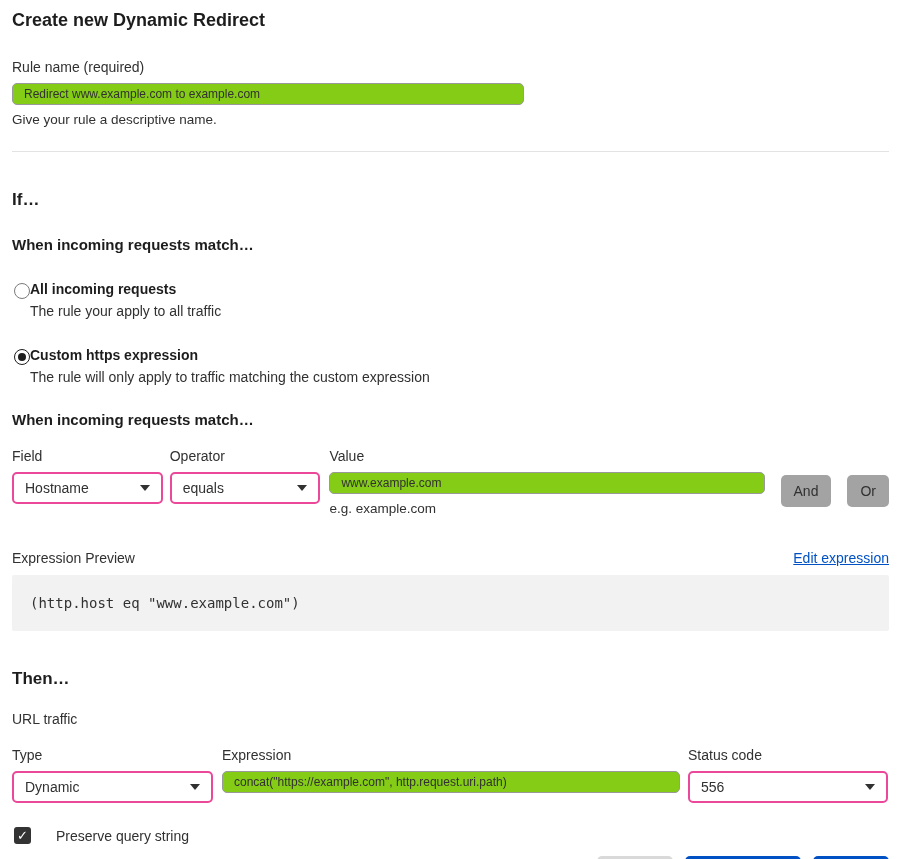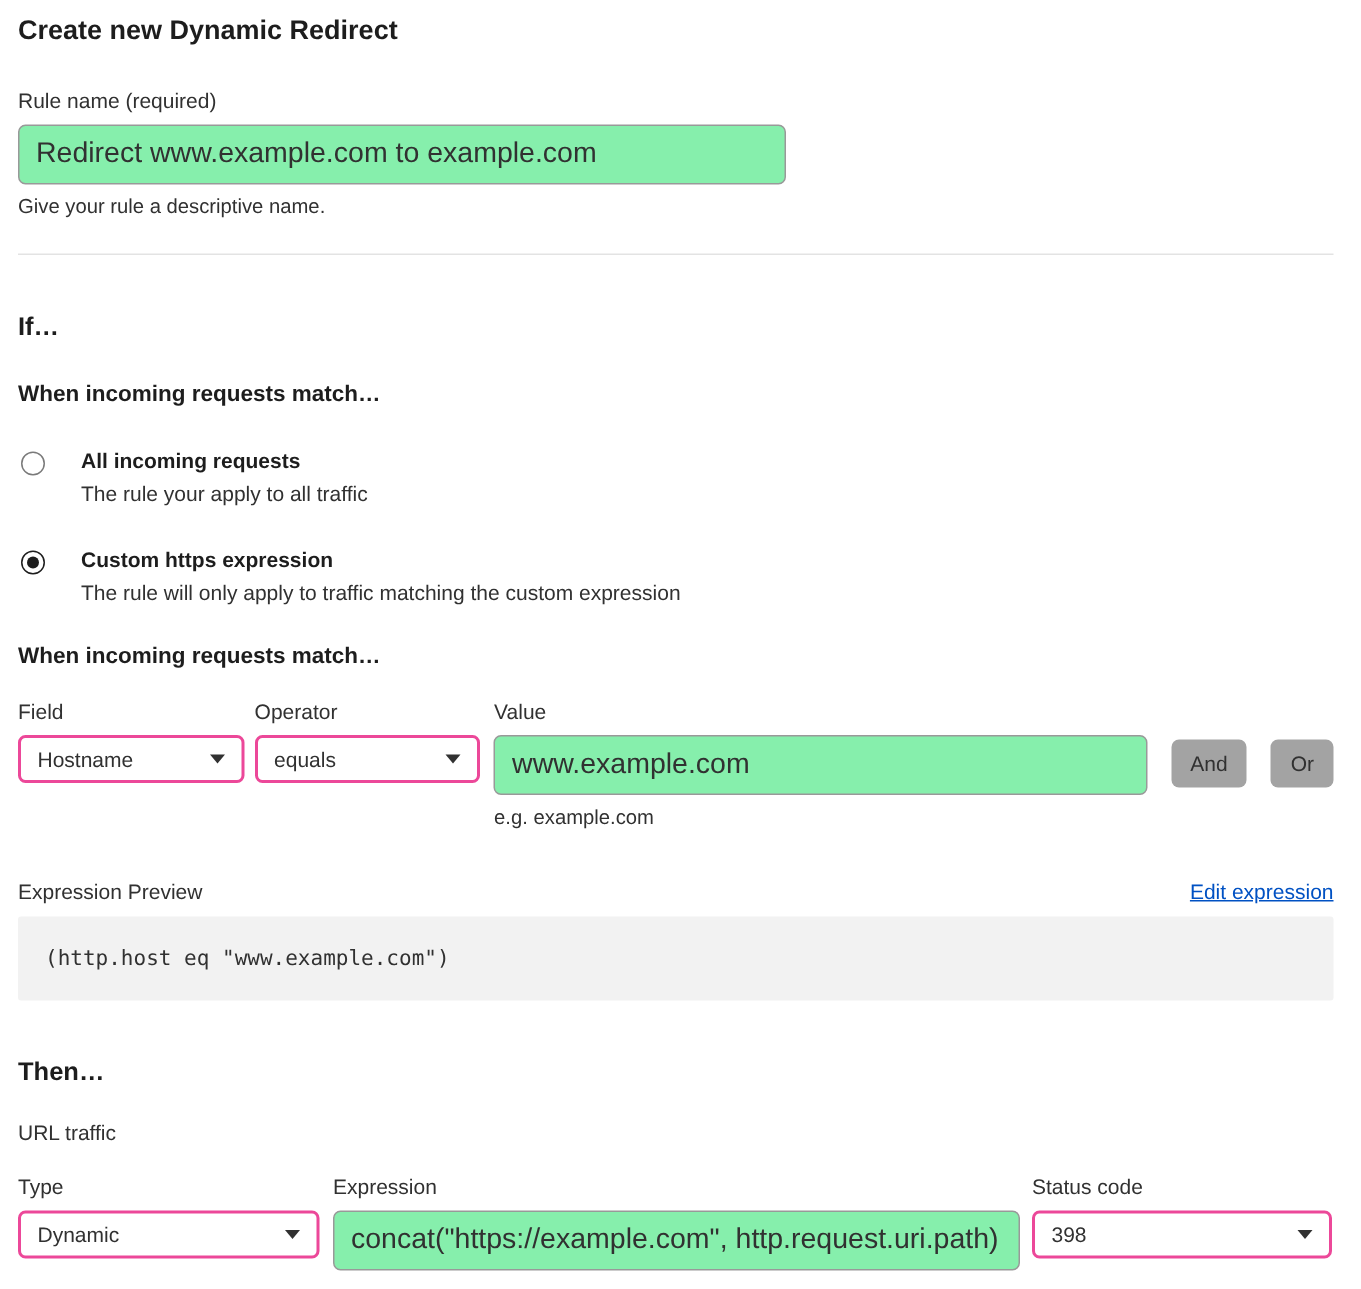--- a/index.html
+++ b/index.html
@@ -10,28 +10,28 @@
     font-size: 14px;
     color: #313131;
   }
   .page { padding: 10px 18px 14px 12px; }
 
   h1.page-title { font-size: 18px; font-weight: 700; color: #1d1d1d; margin-bottom: 28px; }
 
   .field-label { display: block; font-size: 14px; color: #313131; margin-bottom: 8px; }
 
   .text-input {
-    height: 40px;
+    height: 22px;
     border: 1px solid #999;
     border-radius: 5px;
     padding: 0 11px;
     font-family: "Liberation Sans", "DejaVu Sans", sans-serif;
-    font-size: 19px;
-    color: #313131;
-    background: #86efac;
+    font-size: 12px;
+    color: #313131;
+    background: #84cc16;
     width: 100%;
     outline: none;
   }
   .rule-name-input { width: 512px; display: block; }
   .help-text { font-size: 13.5px; color: #313131; margin-top: 7px; }
 
   .divider { border: none; border-top: 1px solid #e3e3e3; margin: 24px 0 0 0; }
 
   h2.section-heading { font-size: 17px; font-weight: 700; color: #1d1d1d; margin-top: 38px; margin-bottom: 0; }
   h3.sub-heading { font-size: 15px; font-weight: 700; color: #1d1d1d; margin-top: 26px; margin-bottom: 0; }
@@ -49,21 +49,21 @@
   .radio.selected { border: 1.5px solid #1d1d1d; }
   .radio.selected::after {
     content: "";
     position: absolute;
     left: 50%; top: 50%;
     width: 8px; height: 8px;
     margin: -4px 0 0 -4px;
     border-radius: 50%;
     background: #1d1d1d;
   }
-  .radio-texts { margin-left: 24px; }
+  .radio-texts { }
   .option-label { font-weight: 700; font-size: 14px; color: #1d1d1d; }
   .option-desc { font-size: 14px; color: #313131; margin-top: 6px; }
 
   .row { display: flex; align-items: flex-start; margin-top: 20px; }
   .col .field-label { margin-bottom: 8px; }
 
   .select {
     height: 32px;
     border: 2px solid #ec4899;
     border-radius: 5px;
@@ -249,21 +249,21 @@
     </div>
 
     <div class="col col-expr">
       <label class="field-label">Expression</label>
       <input class="text-input" type="text" value="concat(&quot;https://example.com&quot;, http.request.uri.path)" style="">
     </div>
 
     <div class="col col-status">
       <label class="field-label">Status code</label>
       <div class="select">
-        <span>398</span>
+        <span>556</span>
         <span class="chevron"></span>
       </div>
     </div>
   </div>
 
   <label class="checkbox-row">
     <span class="checkbox">✓</span>
     <span class="checkbox-label">Preserve query string</span>
   </label>
 

